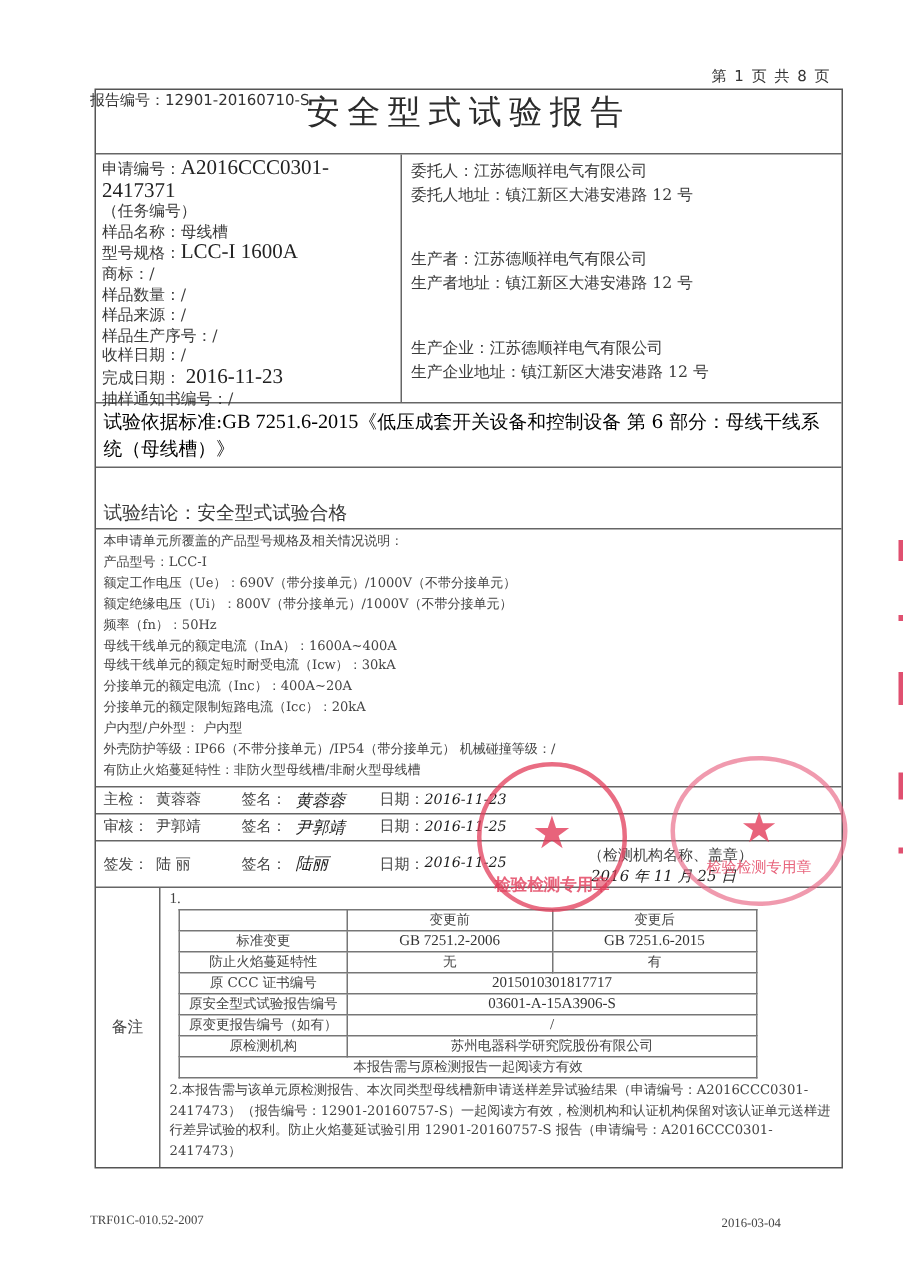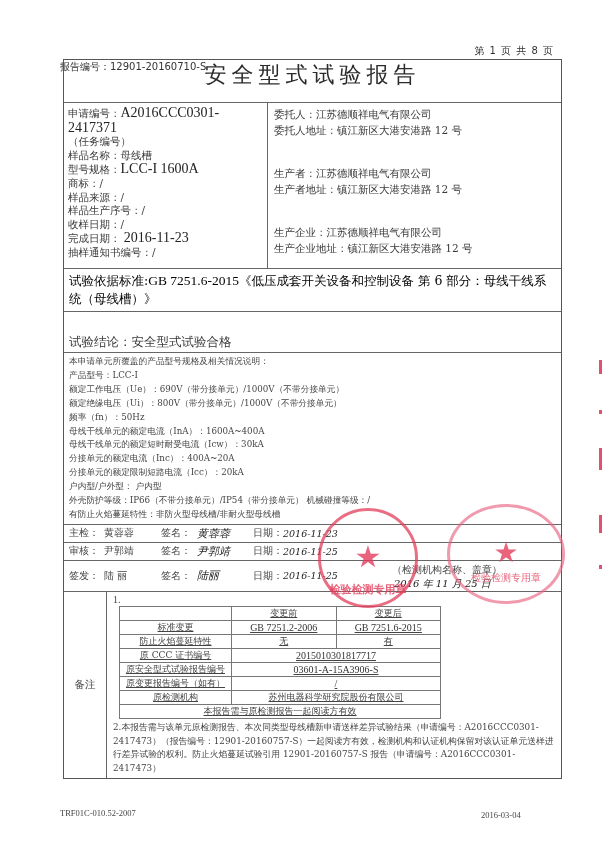--- a/index.html
+++ b/index.html
@@ -41,21 +41,21 @@
     .sign-b { height: 18px; }
     .sign-c { height: 31px; }
     .org-note { position: absolute; left: 328px; top: 2px; font-size: 10px; color: #444; }
     .org-date { position: absolute; left: 330px; top: 16px; font-size: 10px; font-style: italic; color: #222; }
 
     .remark-row { display: flex; }
     .remark-label { width: 43px; border-right: 1px solid #666; display: flex; align-items: center; justify-content: center; font-size: 10.5px; color: #444; }
     .remark-body { flex: 1; padding: 2px 3px 2px 6px; font-size: 9px; color: #444; }
     .remark-body .num { font-family: "Liberation Serif", serif; font-size: 10px; }
 
-    table.chg { width: 322px; border-collapse: collapse; margin: 1px 0 2px 6px; font-size: 9px; color: #444; text-decoration: underline; }
+    table.chg { width: 386px; border-collapse: collapse; margin: 1px 0 2px 6px; font-size: 9px; color: #444; }
     table.chg td { border: 1px solid #777; height: 13px; text-align: center; padding: 0 2px; }
     table.chg td.k { width: 112px; }
     table.chg td.val { font-family: "Liberation Serif", serif; font-size: 10px; color: #333; }
     .note2 { font-size: 8.8px; line-height: 13.8px; }
 
     .footer-left { position: absolute; left: 60px; top: 808px; font-family: "Liberation Serif", serif; font-size: 8.5px; color: #444; }
     .footer-right { position: absolute; left: 481px; top: 810px; font-family: "Liberation Serif", serif; font-size: 8.5px; color: #444; }
 
     .stamp { position: absolute; border-radius: 50%; border: 3px solid rgba(226, 60, 90, 0.75); pointer-events: none; }
     .stamp .star { position: absolute; left: 50%; top: 50%; transform: translate(-50%, -55%); color: rgba(226, 60, 90, 0.8); font-size: 30px; line-height: 1; }
@@ -83,20 +83,21 @@
     <span>安全型式试验报告</span>
   </div>
 
   <div class="row info-row">
     <div class="info-left">
       <div><span>申请编号：</span><span class="code">A2016CCC0301-2417371</span></div>
       <div>（任务编号）</div>
       <div>样品名称：母线槽</div>
       <div><span>型号规格：</span><span class="code">LCC-I  1600A</span></div>
       <div>商标：/</div>
+      <div>样品数量：/</div>
       <div>样品来源：/</div>
       <div>样品生产序号：/</div>
       <div>收样日期：/</div>
       <div><span>完成日期：</span> <span class="code">2016-11-23</span></div>
       <div>抽样通知书编号：/</div>
     </div>
     <div class="info-right">
       <div>委托人：江苏德顺祥电气有限公司</div>
       <div>委托人地址：镇江新区大港安港路 12 号</div>
       <div class="gap"></div>

